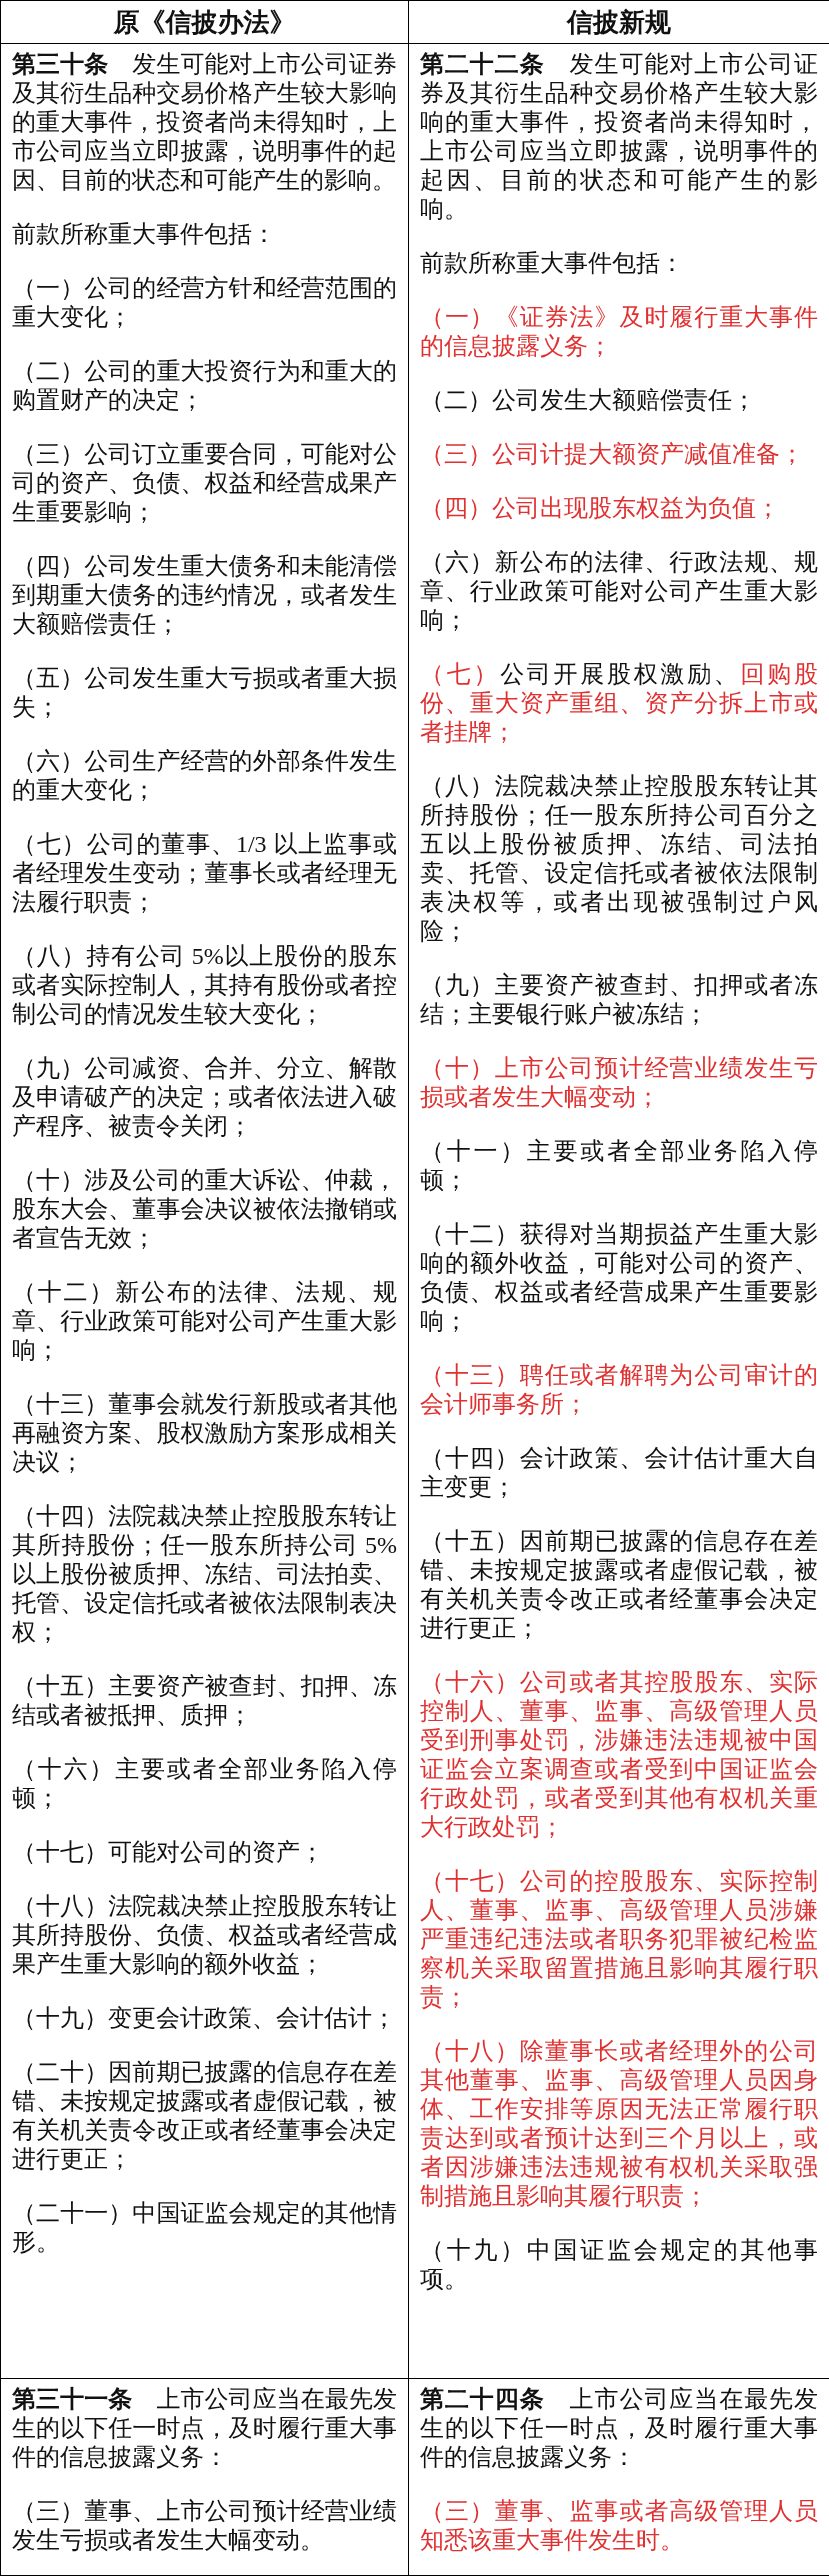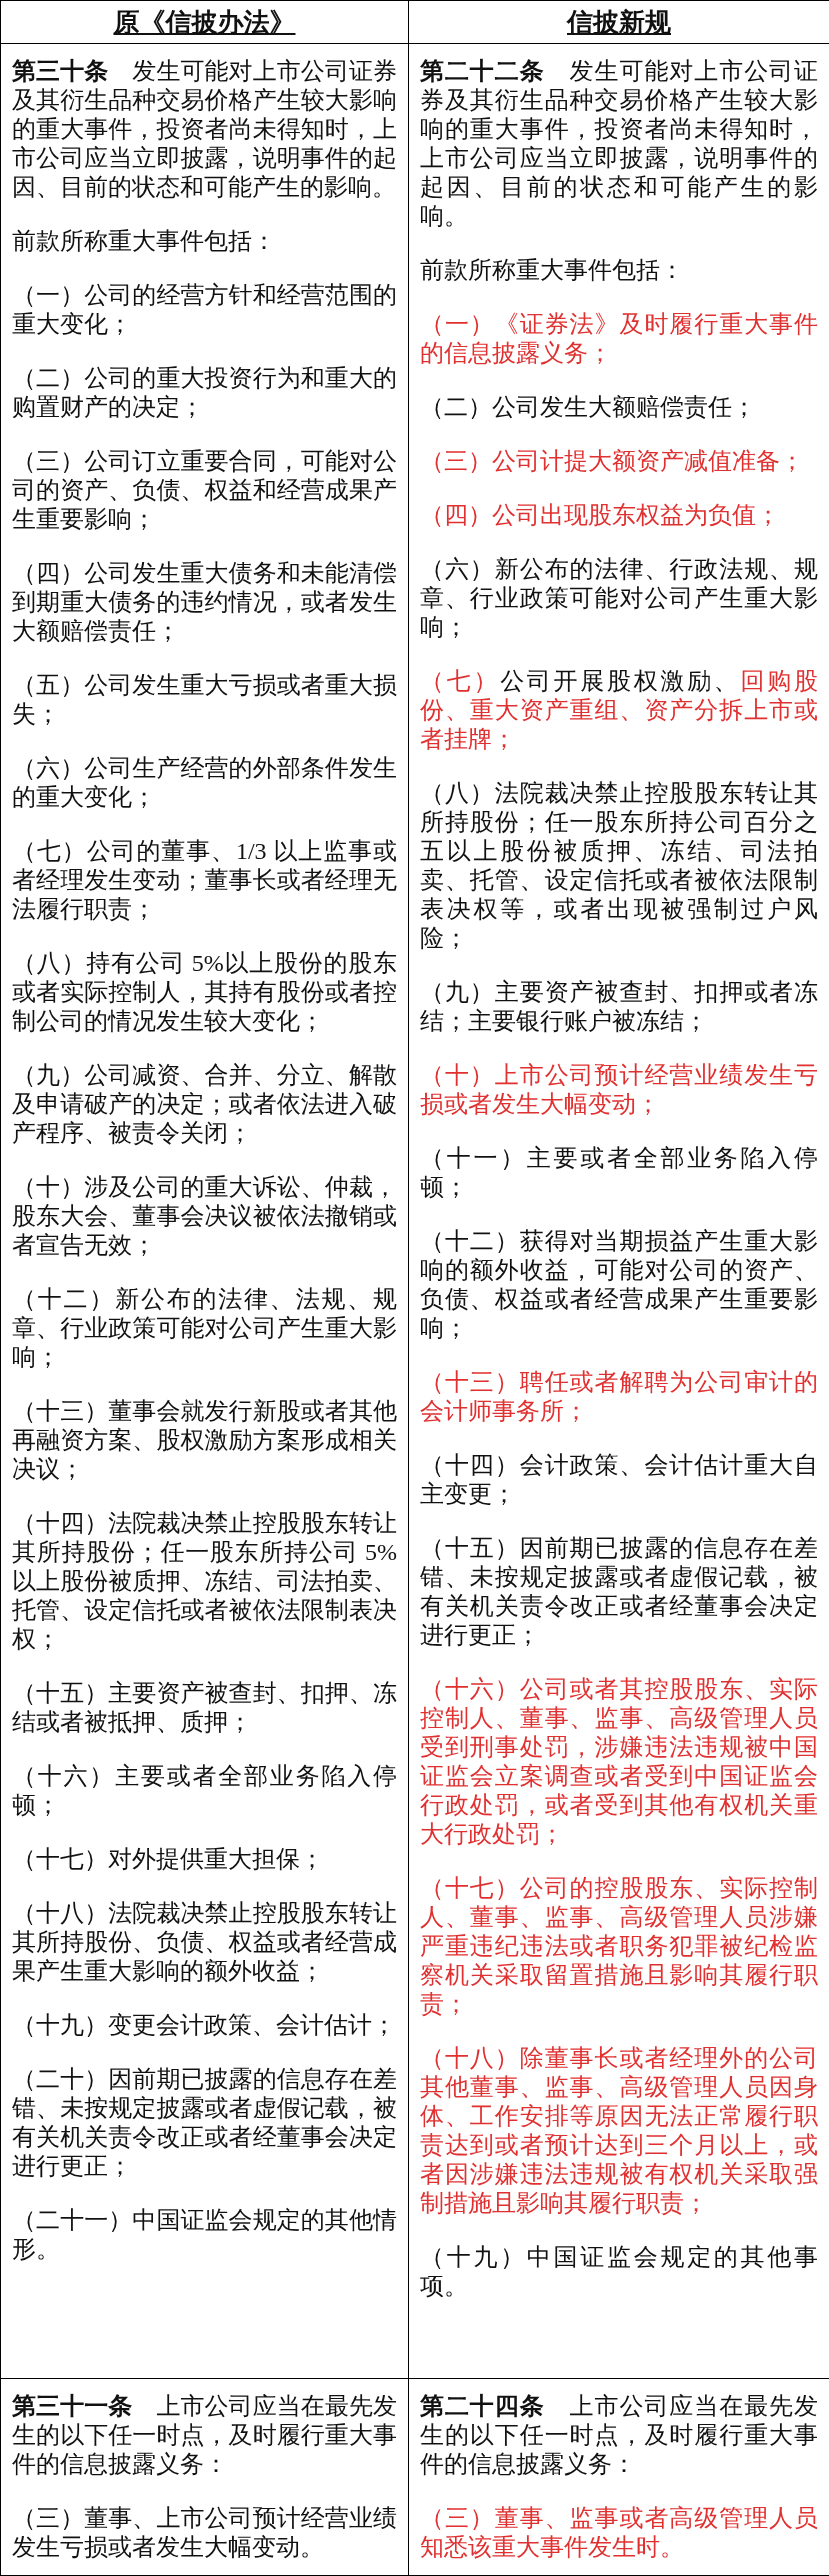--- a/index.html
+++ b/index.html
@@ -32,30 +32,29 @@
   }
   .b-r { border-right: 1.7px solid #000000; }
   .b-b { border-bottom: 1.7px solid #000000; }
   .hcell {
     display: flex;
     align-items: center;
     justify-content: center;
     font-weight: bold;
     font-size: 26px;
     padding: 8px;
-    text-decoration: underline;
   }
   .cell p {
     margin: 25px 0 0 0;
     font-size: 24px;
     line-height: 29px;
     text-align: justify;
     word-break: break-all;
   }
-  .cell p:first-child { margin-top: 11px; }
+  .cell p:first-child { margin-top: 4px; }
   .cell span.red { color: var(--accent-red, #e03030); }
   .cell span.bold { font-weight: bold; }
 </style>
 </head>
 <body>
 
 <div class="tbl">
   <div class="cell hcell b-r b-b">
     <span>原《信披办法》</span>
   </div>
@@ -74,21 +73,21 @@
       <p><span>（六）公司生产经营的外部条件发生的重大变化；</span></p>
       <p><span>（七）公司的董事、1/3 以上监事或者经理发生变动；董事长或者经理无法履行职责；</span></p>
       <p><span>（八）持有公司 5%以上股份的股东或者实际控制人，其持有股份或者控制公司的情况发生较大变化；</span></p>
       <p><span>（九）公司减资、合并、分立、解散及申请破产的决定；或者依法进入破产程序、被责令关闭；</span></p>
       <p><span>（十）涉及公司的重大诉讼、仲裁，股东大会、董事会决议被依法撤销或者宣告无效；</span></p>
       <p><span>（十二）新公布的法律、法规、规章、行业政策可能对公司产生重大影响；</span></p>
       <p><span>（十三）董事会就发行新股或者其他再融资方案、股权激励方案形成相关决议；</span></p>
       <p><span>（十四）法院裁决禁止控股股东转让其所持股份；任一股东所持公司 5%以上股份被质押、冻结、司法拍卖、托管、设定信托或者被依法限制表决权；</span></p>
       <p><span>（十五）主要资产被查封、扣押、冻结或者被抵押、质押；</span></p>
       <p><span>（十六）主要或者全部业务陷入停顿；</span></p>
-      <p><span>（十七）对外提供重大担保；</span></p>
+      <p><span>（十七）可能对公司的资产；</span></p>
       <p><span>（十八）法院裁决禁止控股股东转让其所持股份、负债、权益或者经营成果产生重大影响的额外收益；</span></p>
       <p><span>（十九）变更会计政策、会计估计；</span></p>
       <p><span>（二十）因前期已披露的信息存在差错、未按规定披露或者虚假记载，被有关机关责令改正或者经董事会决定进行更正；</span></p>
       <p><span>（二十一）中国证监会规定的其他情形。</span></p>
     </div>
   <div class="cell b-b">
       <p><span class="bold">第二十二条</span><span>　发生可能对上市公司证券及其衍生品种交易价格产生较大影响的重大事件，投资者尚未得知时，上市公司应当立即披露，说明事件的起因、目前的状态和可能产生的影响。</span></p>
       <p><span>前款所称重大事件包括：</span></p>
       <p><span class="red">（一）《证券法》及时履行重大事件的信息披露义务；</span></p>
       <p><span>（二）公司发生大额赔偿责任；</span></p>

